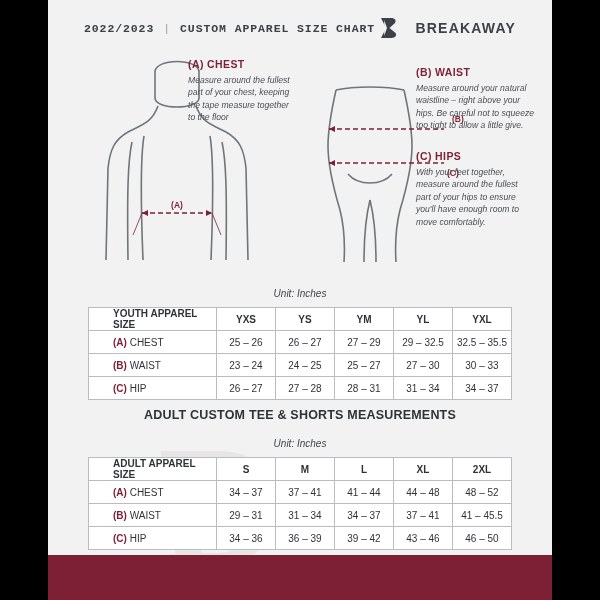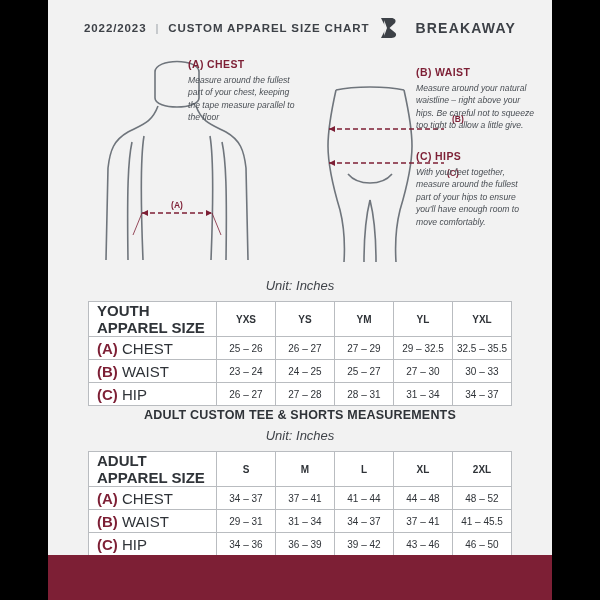--- a/index.html
+++ b/index.html
@@ -46,20 +46,21 @@
     padding: 0 36px;
     box-sizing: border-box;
   }
   .header-left {
     display: flex;
     align-items: center;
     font-size: 11.5px;
     font-weight: bold;
     letter-spacing: 0.9px;
     color: #3d4147;
+    font-family: Liberation Mono, monospace;
   }
   .hdr-sep {
     margin: 0 9px;
     color: #9aa0a6;
     font-weight: normal;
   }
   .brand {
     display: flex;
     align-items: center;
     gap: 17px;
@@ -107,44 +108,44 @@
   
   .section-title {
     text-align: center;
     font-size: 12.5px;
     font-weight: bold;
     color: #2f3338;
     letter-spacing: 0.2px;
   }
   .section-sub {
     text-align: center;
-    font-size: 13px;
+    font-size: 10px;
     font-style: italic;
     color: #40444a;
-    margin-top: 6px;
+    margin-top: 16px;
   }
   table.sizes {
     border-collapse: collapse;
     width: 424px;
     margin: 8px auto 0 auto;
     background: #ffffff;
     table-layout: fixed;
   }
   table.sizes th, table.sizes td {
     border: 1px solid #b9bcc0;
     height: 22px;
     font-size: 10px;
     color: #2f3338;
     text-align: center;
     padding: 0 2px;
   }
   table.sizes th.rowhead, table.sizes td.rowhead {
     text-align: left;
-    padding-left: 8px;
-    font-size: 15px;
+    padding-left: 24px;
+    font-size: 10px;
   }
   table.sizes th {
     font-weight: bold;
     font-size: 10px;
   }
   table.sizes td.rowhead {
     font-weight: normal;
   }
   .lbl {
     color: #7d1f35;
@@ -227,21 +228,21 @@
 
       <g>
         <line x1="281" y1="113" x2="396" y2="113" stroke="#7d1f35" stroke-width="1.3" stroke-dasharray="5,3"></line>
         <polygon points="281,113 287,110 287,116" fill="#7d1f35"></polygon>
       </g>
       <text x="399" y="126" font-size="8.5" font-family="Liberation Sans, sans-serif" font-weight="bold" fill="#7d1f35">(C)</text>
     </svg>
 
     <div class="note note-chest">
       <div class="note-title">(A) CHEST</div>
-      <div class="note-body">Measure around the fullest part of your chest, keeping the tape measure parallel to the floor</div>
+      <div class="note-body">Measure around the fullest part of your chest, keeping the tape measure together to the floor</div>
     </div>
     <div class="note note-waist">
       <div class="note-title">(B) WAIST</div>
       <div class="note-body">Measure around your natural waistline – right above your hips. Be careful not to squeeze too tight to allow a little give.</div>
     </div>
     <div class="note note-hips">
       <div class="note-title">(C) HIPS</div>
       <div class="note-body">With your feet together, measure around the fullest part of your hips to ensure you'll have enough room to move comfortably.</div>
     </div>
   </div>

